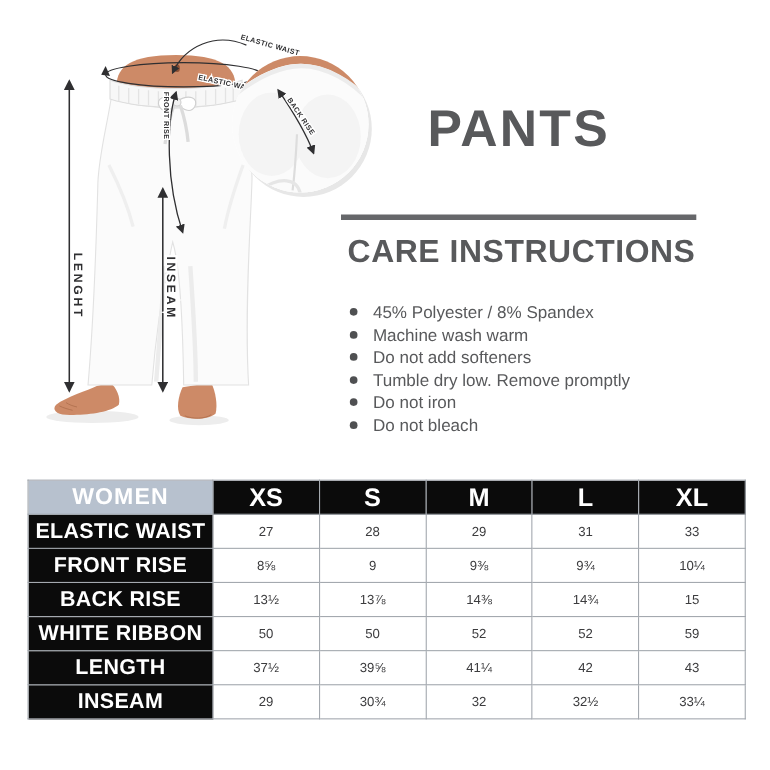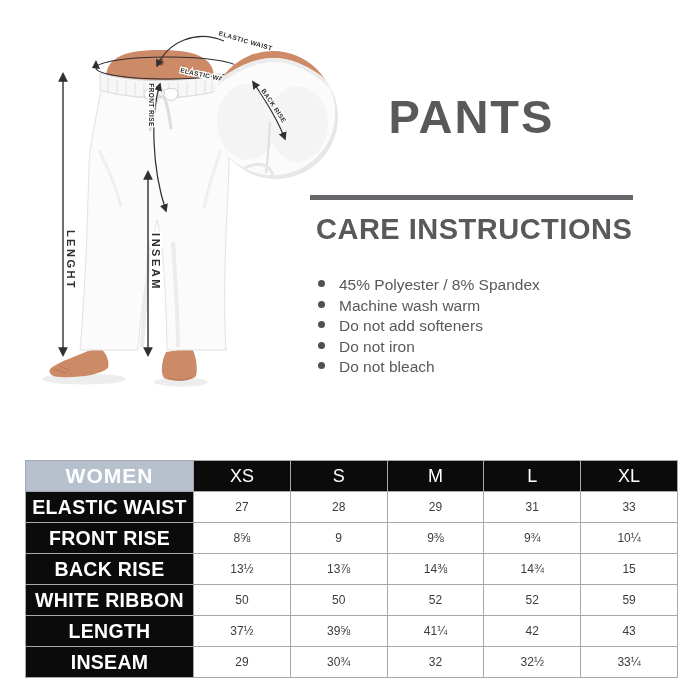--- a/index.html
+++ b/index.html
@@ -23,29 +23,29 @@
 
   
   .care-block { position:absolute; left:316px; top:213px; width:372px; color:#58595b; }
   .care-heading { font-size:29px; font-weight:bold; letter-spacing:0.5px; margin:0 0 32px 0; }
   .care-list { list-style:none; margin:0; padding:0; font-size:15.5px; }
   .care-list li { position:relative; padding-left:23px; margin-bottom:6px; line-height:14.5px; }
   .care-list li .bullet { position:absolute; left:2px; top:2px; width:7px; height:7px;
                           border-radius:50%; background:#4f5052; }
 
   
-  .size-table { position:absolute; left:25px; top:460px; width:653px;
+  .size-table { position:absolute; left:25px; top:436px; width:653px;
                 border-collapse:collapse; table-layout:fixed; }
   .size-table tr { height:31px; }
   .size-table th, .size-table td { border:1px solid #a4a9af; padding:0;
                 text-align:center; vertical-align:middle; }
   .size-table thead th.women-cell { background:#b7c1ce; color:#ffffff;
                 font-weight:bold; font-size:21px; letter-spacing:1px; }
   .size-table thead th.size-cell { background:#0b0b0b; color:#ffffff;
-                font-weight:normal; font-size:18px; }
+                font-weight:bold; font-size:23px; }
   .size-table tbody th { background:#0b0b0b; color:#ffffff; font-weight:bold;
                 font-size:19.5px; letter-spacing:0.3px; }
   .size-table tbody td { background:#ffffff; color:#3c3c3e; font-size:12px; font-weight:normal; }
 
   svg text { font-family:"Liberation Sans", sans-serif; }
 </style>
 </head>
 <body>
 
 <div class="canvas">
@@ -136,20 +136,21 @@
     <div>PANTS</div>
   </div>
   <div class="divider"></div>
 
   <div class="care-block">
     <h2 class="care-heading">CARE INSTRUCTIONS</h2>
     <ul class="care-list">
       <li><span class="bullet"></span><span>45% Polyester / 8% Spandex</span></li>
       <li><span class="bullet"></span><span>Machine wash warm</span></li>
       <li><span class="bullet"></span><span>Do not add softeners</span></li>
+      <li><span class="bullet"></span><span>Tumble dry low. Remove promptly</span></li>
       <li><span class="bullet"></span><span>Do not iron</span></li>
       <li><span class="bullet"></span><span>Do not bleach</span></li>
     </ul>
   </div>
 
   <table class="size-table">
     <colgroup>
         <col style="width:168px">
         <col>
         <col>

